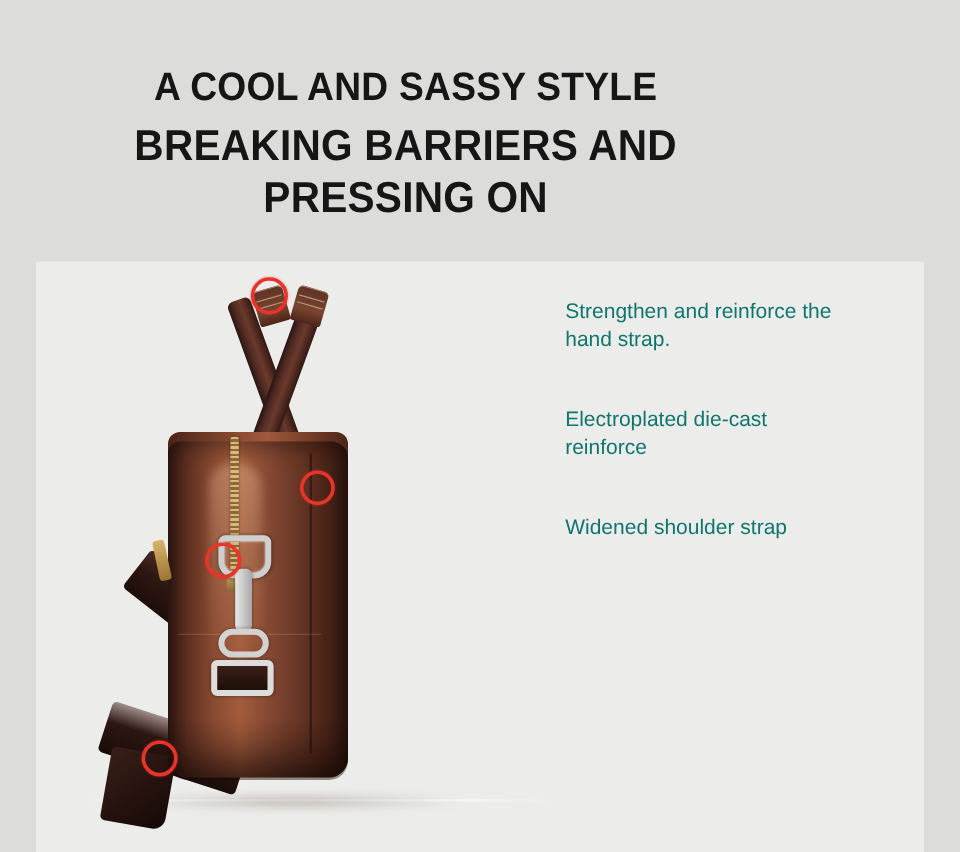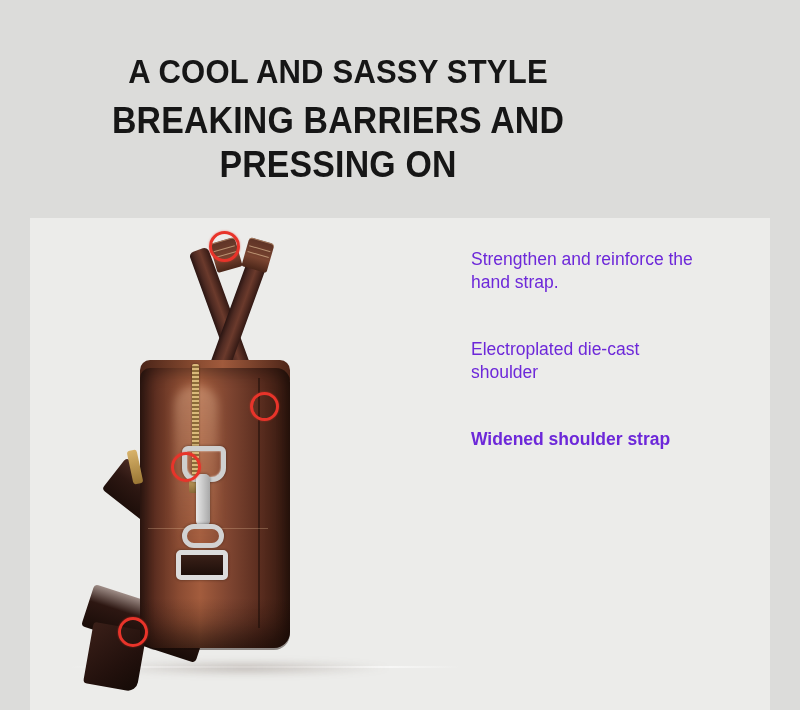--- a/index.html
+++ b/index.html
@@ -45,26 +45,26 @@
   }
 
   
   .features {
     position:absolute;
     left:441px; top:30px;
     width:280px;
   }
   .feature {
     margin-bottom:44px;
-    color:#6d28d9;
+    color:#0f766e;
     font-size:17.5px;
     line-height:23px;
     max-width:235px;
   }
-  .feature:last-child { margin-bottom:0;font-weight:bold; }
+  .feature:last-child { margin-bottom:0; }
 
   
   .photo {
     position:absolute;
     left:40px; top:10px;
     width:390px; height:470px;
   }
 
   
   .floor {
@@ -310,21 +310,21 @@
     <div class="hw-gold-zip"></div>
 
     <div class="hw-dring"></div>
     <div class="hw-hook"></div>
     <div class="hw-oval"></div>
     <div class="hw-slider"></div>
   </div>
 
   <div class="features">
     <div class="feature">Strengthen and reinforce the hand strap.</div>
-    <div class="feature">Electroplated die-cast shoulder</div>
+    <div class="feature">Electroplated die-cast reinforce</div>
     <div class="feature">Widened shoulder strap</div>
   </div>
 </div>
 
 <div id="markers">
     <div class="marker" style="left: 209px; top: 231px; width: 31px; height: 31px; border-color: rgb(232, 52, 42);"></div>
     <div class="marker" style="left: 250px; top: 392px; width: 29px; height: 29px; border-color: rgb(232, 52, 42);"></div>
     <div class="marker" style="left: 171px; top: 452px; width: 30px; height: 30px; border-color: rgb(232, 52, 42);"></div>
     <div class="marker" style="left: 118px; top: 617px; width: 30px; height: 30px; border-color: rgb(232, 52, 42);"></div>
   </div>

